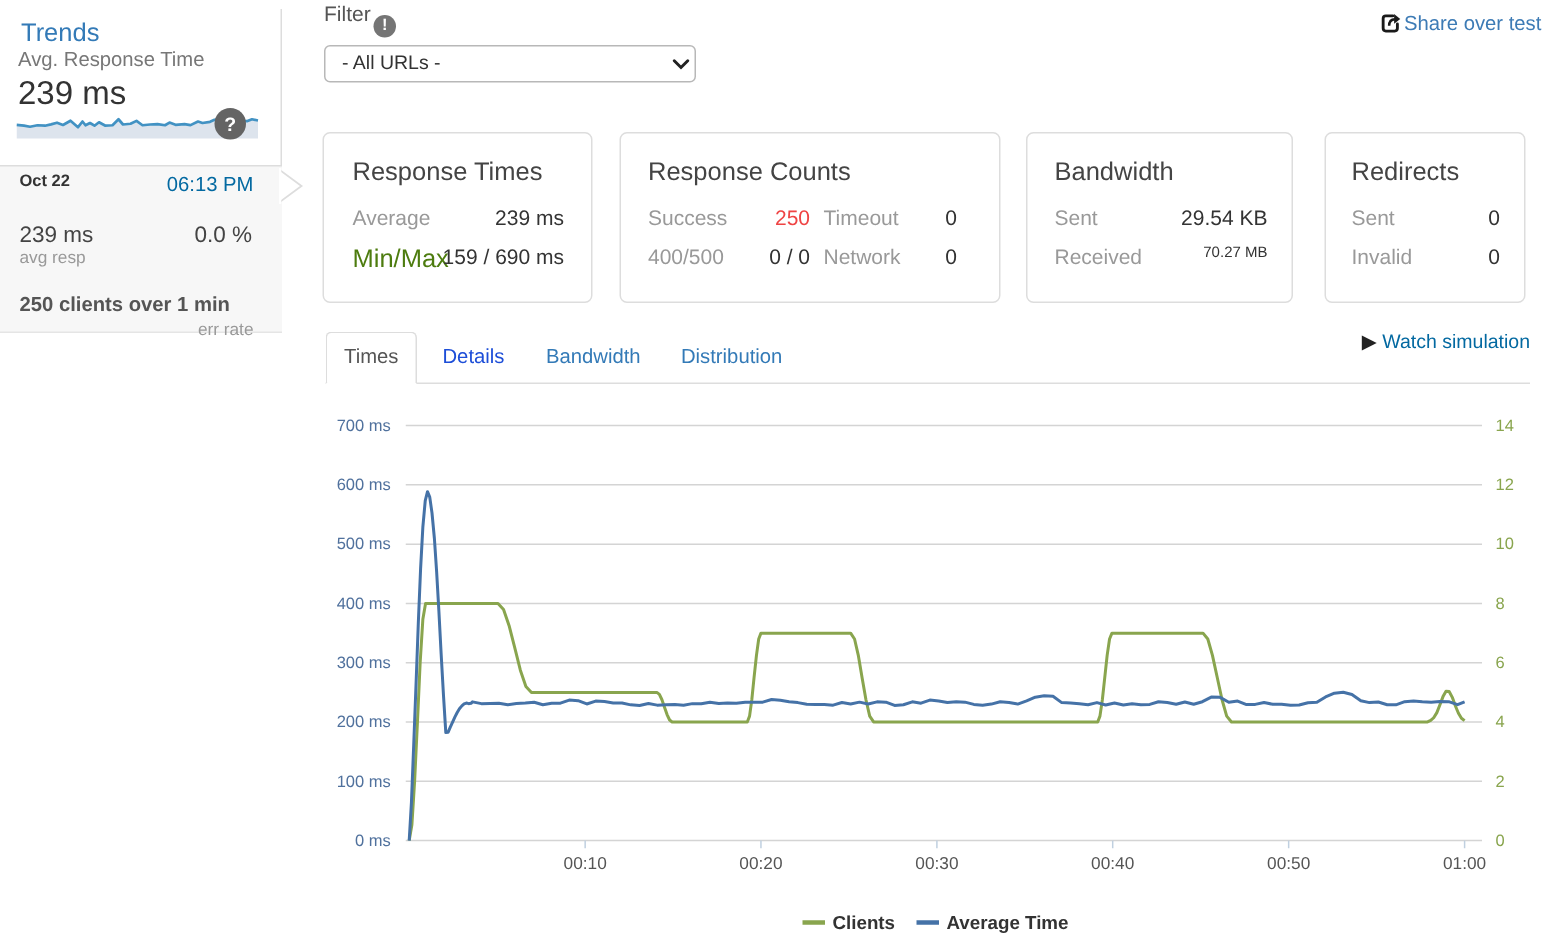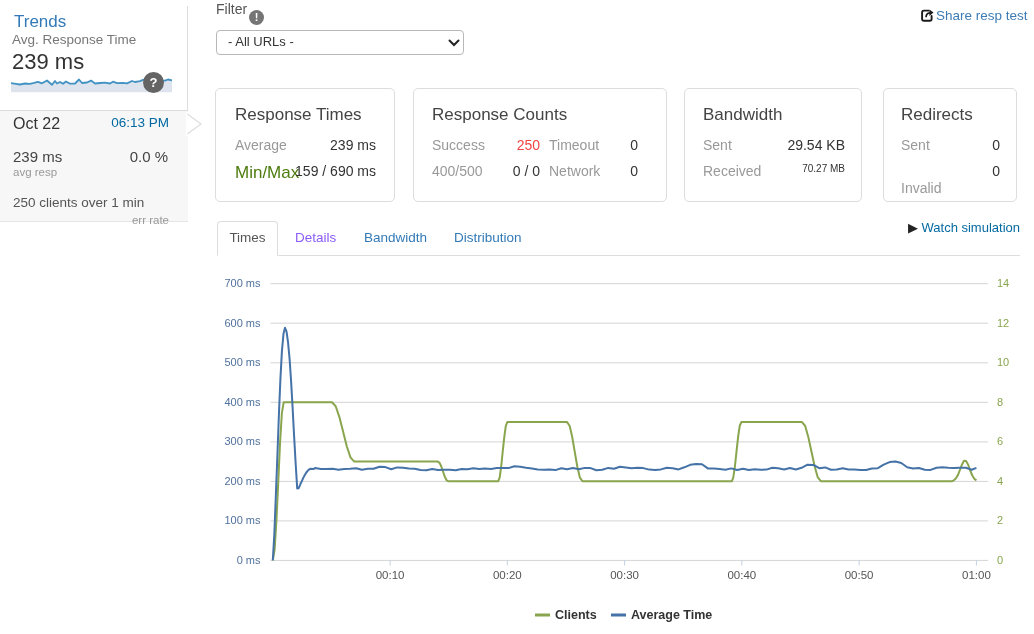--- a/index.html
+++ b/index.html
@@ -11,46 +11,46 @@
 <div class="abs" style="left:14px;top:12px;font-size:17px;color:#337ab7;">Trends</div>
 <div class="abs" style="left:12px;top:32px;font-size:13.5px;color:#777;">Avg. Response Time</div>
 <div class="abs" style="left:12px;top:49px;font-size:22px;color:#333;">239 ms</div>
 <svg class="abs" style="left:11px;top:73px;" width="162" height="20" viewBox="0 0 162 20">
 <path d="M0 10.2 L5 10.8 L9 11.5 L14 10.5 L19 10.8 L23 9.9 L27 8.8 L31 10.3 L36 7.5 L41 11.8 L44 8.0 L46 10.5 L49 9.0 L52 10.8 L55 8.5 L59 10.7 L64 10.5 L68 6.5 L71 10.0 L76 9.5 L80 7.6 L84 10.5 L89 10.0 L94 9.7 L99 10.5 L102 8.7 L106 10.2 L112 9.8 L116 10.4 L121 8.0 L124 9.0 L129 8.2 L132 6.9 L136 6.2 L139 7.0 L145 7.4 L150 7.6 L154 7.7 L157 6.5 L161 7.3 L161 19.3 L0 19.3 Z" fill="#dde4ed"></path>
 <path d="M0 10.2 L5 10.8 L9 11.5 L14 10.5 L19 10.8 L23 9.9 L27 8.8 L31 10.3 L36 7.5 L41 11.8 L44 8.0 L46 10.5 L49 9.0 L52 10.8 L55 8.5 L59 10.7 L64 10.5 L68 6.5 L71 10.0 L76 9.5 L80 7.6 L84 10.5 L89 10.0 L94 9.7 L99 10.5 L102 8.7 L106 10.2 L112 9.8 L116 10.4 L121 8.0 L124 9.0 L129 8.2 L132 6.9 L136 6.2 L139 7.0 L145 7.4 L150 7.6 L154 7.7 L157 6.5 L161 7.3" fill="none" stroke="#4292c3" stroke-width="1.8" stroke-linejoin="round"></path>
 </svg>
 <div class="abs" style="left:143px;top:72px;width:21px;height:21px;border-radius:50%;background:#646464;color:#fff;font-size:13px;font-weight:bold;text-align:center;line-height:21px;">?</div>
 
 <div class="abs" style="left:0;top:110px;width:188px;height:112px;background:#f7f7f7;border-top:1px solid #ddd;border-bottom:1px solid #e5e5e5;"></div>
-<div class="abs" style="left:13px;top:115px;font-size:16px;color:#333;">Oct 22</div>
+<div class="abs" style="left:13px;top:115px;font-size:11px;color:#333;font-weight:bold;">Oct 22</div>
 <div class="abs" style="left:0;top:115px;width:169px;text-align:right;font-size:13.5px;color:#0369a1;">06:13 PM</div>
 <div class="abs" style="left:13px;top:148px;font-size:15px;color:#444;">239 ms</div>
 <div class="abs" style="left:0;top:148px;width:168px;text-align:right;font-size:15px;color:#444;">0.0&nbsp;%</div>
 <div class="abs" style="left:13px;top:166px;font-size:11.5px;color:#999;">avg resp</div>
 <div class="abs" style="left:0;top:166px;width:169px;text-align:right;font-size:11.5px;color:#999;margin-top:48px;">err rate</div>
-<div class="abs" style="left:13px;top:195px;font-size:13.5px;color:#555;">250 clients over 1 min</div>
+<div class="abs" style="left:13px;top:195px;font-size:13.5px;color:#555;font-weight:bold;">250 clients over 1 min</div>
 <svg class="abs" style="left:186px;top:112px;" width="18" height="24" viewBox="0 0 18 24">
 <path d="M0 1 L15 12 L0 23" fill="#fff" stroke="#ddd" stroke-width="1.2"></path>
 <rect x="0" y="0" width="1.5" height="24" fill="#fff"></rect>
 </svg>
 
 <div class="abs" style="left:216px;top:1px;font-size:14px;color:#555;">Filter</div>
 <div class="abs" style="left:249px;top:10px;width:15px;height:15px;border-radius:50%;background:#757575;color:#fff;font-size:11px;font-weight:bold;text-align:center;line-height:15px;">!</div>
 <div class="abs" style="left:216px;top:30px;width:248px;height:25px;border:1px solid #b8b8b8;border-radius:4px;background:#fff;"></div>
 <div class="abs" style="left:228px;top:34px;font-size:13px;color:#333;">- All URLs -</div>
 <svg class="abs" style="left:448px;top:39px;" width="12" height="8" viewBox="0 0 12 8">
     <path d="M1.5 1.5 L6 6 L10.5 1.5" fill="none" stroke="#222" stroke-width="2" stroke-linecap="round"></path>
   </svg>
 
 <svg class="abs" style="left:920px;top:8px;" width="14" height="14" viewBox="0 0 14 14">
 <path d="M8.6 2.6 H3.9 Q2.1 2.6 2.1 4.4 V10.9 Q2.1 12.7 3.9 12.7 H9.8 Q11.6 12.7 11.6 10.9 V8.0" fill="none" stroke="#1a1a1a" stroke-width="1.9" stroke-linecap="round"></path>
 <path d="M6.1 9.2 C6.1 6.0 7.6 4.9 9.9 4.8" fill="none" stroke="#1a1a1a" stroke-width="1.7"></path>
 <polygon points="9.4,1.4 13.5,4.6 9.4,7.9" fill="#1a1a1a"></polygon>
 </svg>
-<div class="abs" style="left:936px;top:8px;font-size:13.5px;color:#3d7bb5;">Share resp test</div>
+<div class="abs" style="left:936px;top:8px;font-size:13.5px;color:#3d7bb5;">Share over test</div>
 
 <div class="abs" style="left:215px;top:88px;width:180px;height:114px;border:1px solid #ddd;border-radius:5px;"></div>
 <div class="abs" style="left:235px;top:105px;font-size:17px;color:#444;">Response Times</div>
 <div class="abs" style="left:235px;top:137px;font-size:14px;color:#999;">Average</div>
 <div class="abs" style="left:235px;top:137px;width:141px;text-align:right;font-size:14px;color:#333;">239 ms</div>
 <div class="abs" style="left:235px;top:163px;font-size:17px;color:#4d7c0f;">Min/Max</div>
 <div class="abs" style="left:235px;top:163px;width:141px;text-align:right;font-size:14px;color:#333;">159 / 690 ms</div>
 
 <div class="abs" style="left:413px;top:88px;width:254px;height:114px;border:1px solid #ddd;border-radius:5px;"></div>
 <div class="abs" style="left:432px;top:105px;font-size:17px;color:#444;">Response Counts</div>
@@ -67,27 +67,27 @@
 <div class="abs" style="left:703px;top:105px;font-size:17px;color:#444;">Bandwidth</div>
 <div class="abs" style="left:703px;top:137px;font-size:14px;color:#999;">Sent</div>
 <div class="abs" style="left:703px;top:137px;width:142px;text-align:right;font-size:14px;color:#333;">29.54 KB</div>
 <div class="abs" style="left:703px;top:163px;font-size:14px;color:#999;">Received</div>
 <div class="abs" style="left:703px;top:163px;width:142px;text-align:right;font-size:10px;color:#333;">70.27 MB</div>
 
 <div class="abs" style="left:883px;top:88px;width:134px;height:114px;border:1px solid #ddd;border-radius:5px;"></div>
 <div class="abs" style="left:901px;top:105px;font-size:17px;color:#444;">Redirects</div>
 <div class="abs" style="left:901px;top:137px;font-size:14px;color:#999;">Sent</div>
 <div class="abs" style="left:901px;top:137px;width:99px;text-align:right;font-size:14px;color:#333;">0</div>
-<div class="abs" style="left:901px;top:163px;font-size:14px;color:#999;margin-top:17px;">Invalid</div>
+<div class="abs" style="left:901px;top:163px;font-size:14px;color:#999;">Invalid</div>
 <div class="abs" style="left:901px;top:163px;width:99px;text-align:right;font-size:14px;color:#333;">0</div>
 
 <div class="abs" style="left:217px;top:255px;width:803px;height:1px;background:#ddd;"></div>
 <div class="abs" style="left:217px;top:221px;width:61px;height:35px;border:1px solid #ddd;border-bottom:1px solid #fff;border-radius:4px 4px 0 0;background:#fff;"></div>
 <div class="abs" style="left:217px;top:230px;width:61px;text-align:center;font-size:13.5px;color:#555;">Times</div>
-<div class="abs" style="left:295px;top:230px;font-size:13.5px;color:#8b5cf6;">Details</div>
+<div class="abs" style="left:295px;top:230px;font-size:13.5px;color:#1d4ed8;">Details</div>
 <div class="abs" style="left:364px;top:230px;font-size:13.5px;color:#337ab7;">Bandwidth</div>
 <div class="abs" style="left:454px;top:230px;font-size:13.5px;color:#337ab7;">Distribution</div>
 <div class="abs" style="left:820px;top:220px;width:200px;text-align:right;white-space:nowrap;font-size:13px;color:#222;">▶<span style="color:#0369a1;"> Watch simulation</span></div>
 
 <svg class="abs" style="left:210px;top:264px;" width="824" height="366" viewBox="0 0 824 366">
 <line x1="60.5" y1="19.7" x2="778" y2="19.7" stroke="#d4d4d4" stroke-width="1"></line>
 <line x1="60.5" y1="59.2" x2="778" y2="59.2" stroke="#d4d4d4" stroke-width="1"></line>
 <line x1="60.5" y1="98.8" x2="778" y2="98.8" stroke="#d4d4d4" stroke-width="1"></line>
 <line x1="60.5" y1="138.3" x2="778" y2="138.3" stroke="#d4d4d4" stroke-width="1"></line>
 <line x1="60.5" y1="177.9" x2="778" y2="177.9" stroke="#d4d4d4" stroke-width="1"></line>

